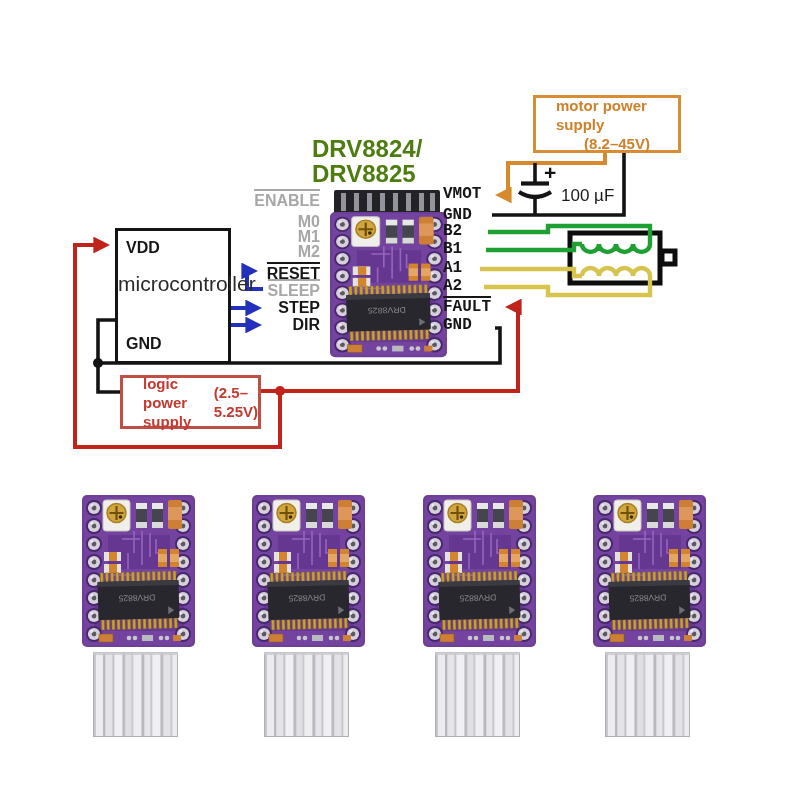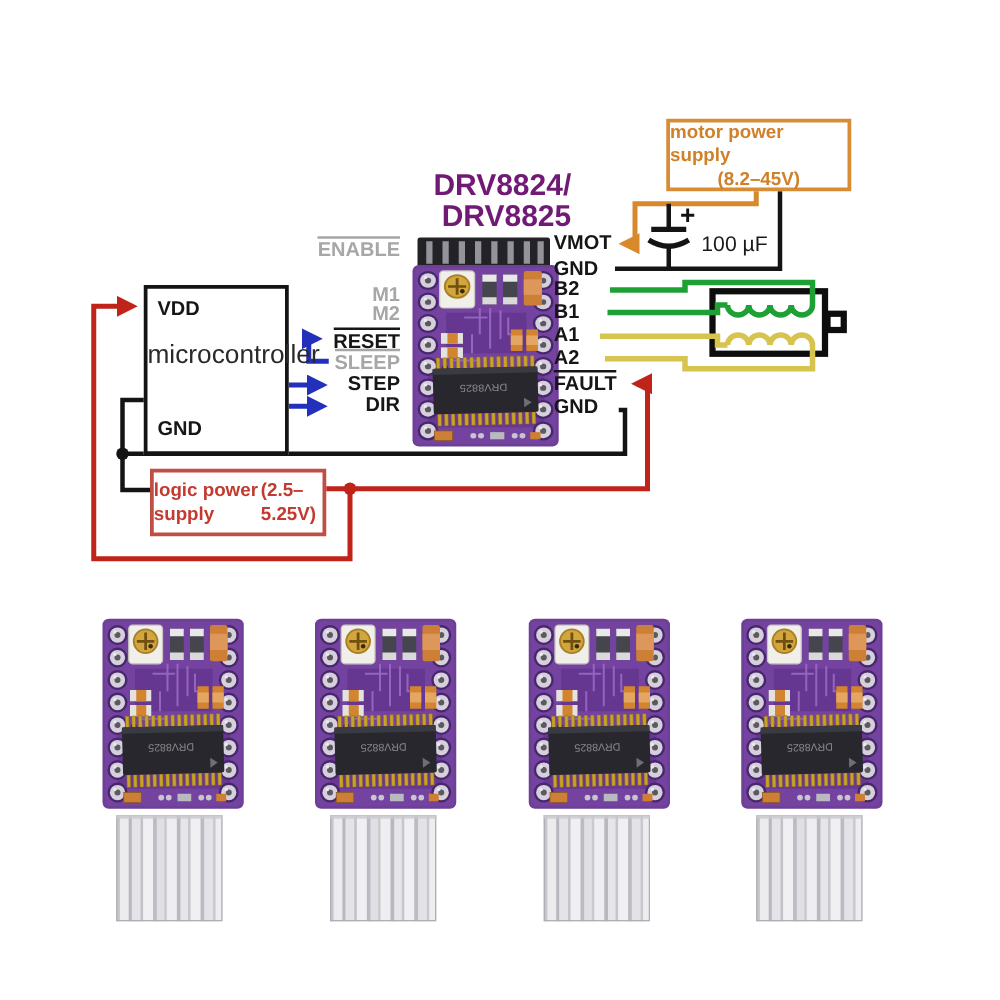--- a/index.html
+++ b/index.html
@@ -1,26 +1,26 @@
 <!DOCTYPE html>
 <html><head>
 <meta charset="utf-8">
 <style>
   html,body{margin:0;padding:0;background:#fff;}
   .canvas{position:relative;width:800px;height:800px;background:#ffffff;
           font-family:"Liberation Sans",sans-serif;overflow:hidden;}
   svg.art{position:absolute;left:0;top:0;}
   .lbl{position:absolute;font-weight:bold;font-size:16px;color:#161616;white-space:nowrap;line-height:1.1;}
   .pl{left:170px;width:150px;text-align:right;}
-  .pr{left:443px;text-align:left;}
+  .pr{left:443px;text-align:left;font-family:Liberation Mono, monospace;}
   .dim{color:#a7a7a7;}
   .ol{display:inline-block;border-top:2.5px solid currentColor;padding-top:1px;}
-  .title{position:absolute;left:312px;top:136px;width:145px;text-align:right;
-         font-size:24px;font-weight:bold;color:#701a75;line-height:25px;}
-  .box{position:absolute;background:#fff;box-sizing:border-box;}
+  .title{position:absolute;left:312px;top:136px;width:145px;text-align:left;
+         font-size:24px;font-weight:bold;color:#4d7c0f;line-height:25px;}
+  .box{position:absolute;background:#fff;box-sizing:border-box;padding-left:20px;}
   .box-mc{left:115px;top:228px;width:116px;height:136px;border:3px solid #141414;}
   .box-mc .vdd{position:absolute;left:8px;top:8px;font-weight:bold;font-size:16px;color:#161616;}
   .box-mc .mcl{position:absolute;left:0;right:0;top:41px;text-align:center;font-size:21px;color:#2a2a2a;}
   .box-mc .gnd{position:absolute;left:8px;bottom:8px;font-weight:bold;font-size:16px;color:#161616;}
   .box-motor{left:533px;top:95px;width:148px;height:58px;border:3px solid #d78d35;color:#d08029;
              display:flex;flex-direction:column;align-items:center;justify-content:center;
              font-size:15px;font-weight:600;line-height:19px;}
   .box-logic{left:120px;top:375px;width:141px;height:54px;border:3px solid #bf4f45;color:#c23a30;
              display:flex;flex-direction:row;align-items:center;justify-content:center;
              font-size:15px;font-weight:600;line-height:19px;}
@@ -268,20 +268,21 @@
         <use href="#heatsink" transform="translate(605,652)"></use>
       </g>
   </svg>
 
   <div class="title">
     <div>DRV8824/</div>
     <div>DRV8825</div>
   </div>
 
   <div class="lbl pl" style="top:189px"><span class="ol dim">ENABLE</span></div>
+  <div class="lbl pl dim" style="top:213px">M0</div>
   <div class="lbl pl dim" style="top:228px">M1</div>
   <div class="lbl pl dim" style="top:243px">M2</div>
   <div class="lbl pl" style="top:262px"><span class="ol">RESET</span></div>
   <div class="lbl pl" style="top:299px">STEP</div>
   <div class="lbl pl" style="top:279px"><span class="ol dim">SLEEP</span></div>
   <div class="lbl pl" style="top:316px">DIR</div>
 
   <div class="lbl pr" style="top:186px">VMOT</div>
   <div class="lbl pr" style="top:207px">GND</div>
   <div class="lbl pr" style="top:223px">B2</div>

